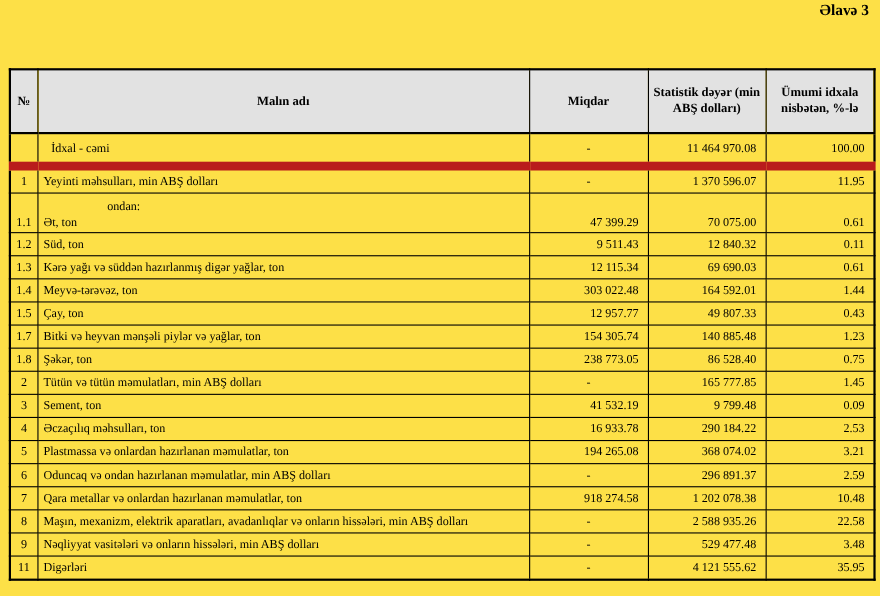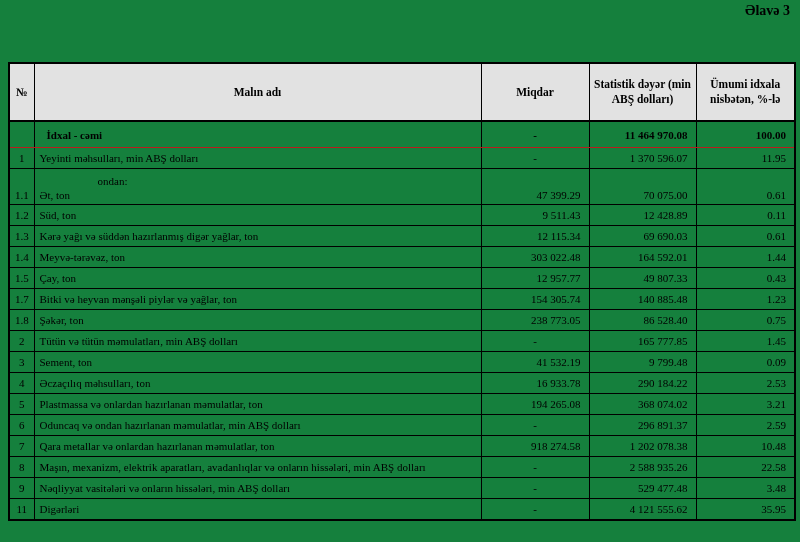--- a/index.html
+++ b/index.html
@@ -1,19 +1,19 @@
 <!DOCTYPE html>
 <html><head>
 <meta charset="utf-8">
 <style>
   html, body { margin:0; padding:0; background:#ffffff; }
   .page {
     position:relative;
     width:800px; height:542px;
-    background:#15803d;
+    background:#fde047;
     font-family:"Liberation Serif", serif;
     color:#000;
     overflow:hidden;
   }
   .annex {
     position:absolute; top:3px; right:10px;
     font-weight:bold; font-size:14px;
   }
   .title {
     position:absolute; top:27px; left:0; width:100%;
@@ -42,21 +42,21 @@
     line-height:1.3;
     white-space:normal;
     border-bottom:2px solid #000;
     padding:2px 3px;
   }
   tbody td { height:20px; vertical-align:middle; }
   td.c-no   { text-align:center; padding:0 1px; }
   td.c-name { text-align:left; padding-left:5px; }
   td.c-num  { text-align:right; padding-right:8px; }
   td.c-dash { text-align:center; padding-right:2px; }
-  tr.total td { font-weight:bold; border-bottom:1px solid #b91c1c; height:25px; }
+  tr.total td { font-weight:normal; border-bottom:8px solid #b91c1c; height:25px; }
   tr.total td.c-name { padding-left:12px; }
   tr.tall td { height:32px; vertical-align:bottom; padding-bottom:3px;margin-top:24px; }
   tr.tall td.c-name { white-space:normal; }
   .pre-line { padding-left:58px; margin-bottom:2px; }
 </style>
 </head>
 <body>
 
 <div class="page">
 
@@ -103,21 +103,21 @@
             <div>Ət, ton</div>
           </td>
           <td class="c-num">47 399.29</td>
           <td class="c-num">70 075.00</td>
           <td class="c-num">0.61</td>
         </tr>
         <tr>
           <td class="c-no">1.2</td>
           <td class="c-name">Süd, ton</td>
           <td class="c-num">9 511.43</td>
-          <td class="c-num">12 428.89</td>
+          <td class="c-num">12 840.32</td>
           <td class="c-num">0.11</td>
         </tr>
         <tr>
           <td class="c-no">1.3</td>
           <td class="c-name">Kərə yağı və süddən hazırlanmış digər yağlar, ton</td>
           <td class="c-num">12 115.34</td>
           <td class="c-num">69 690.03</td>
           <td class="c-num">0.61</td>
         </tr>
         <tr>

